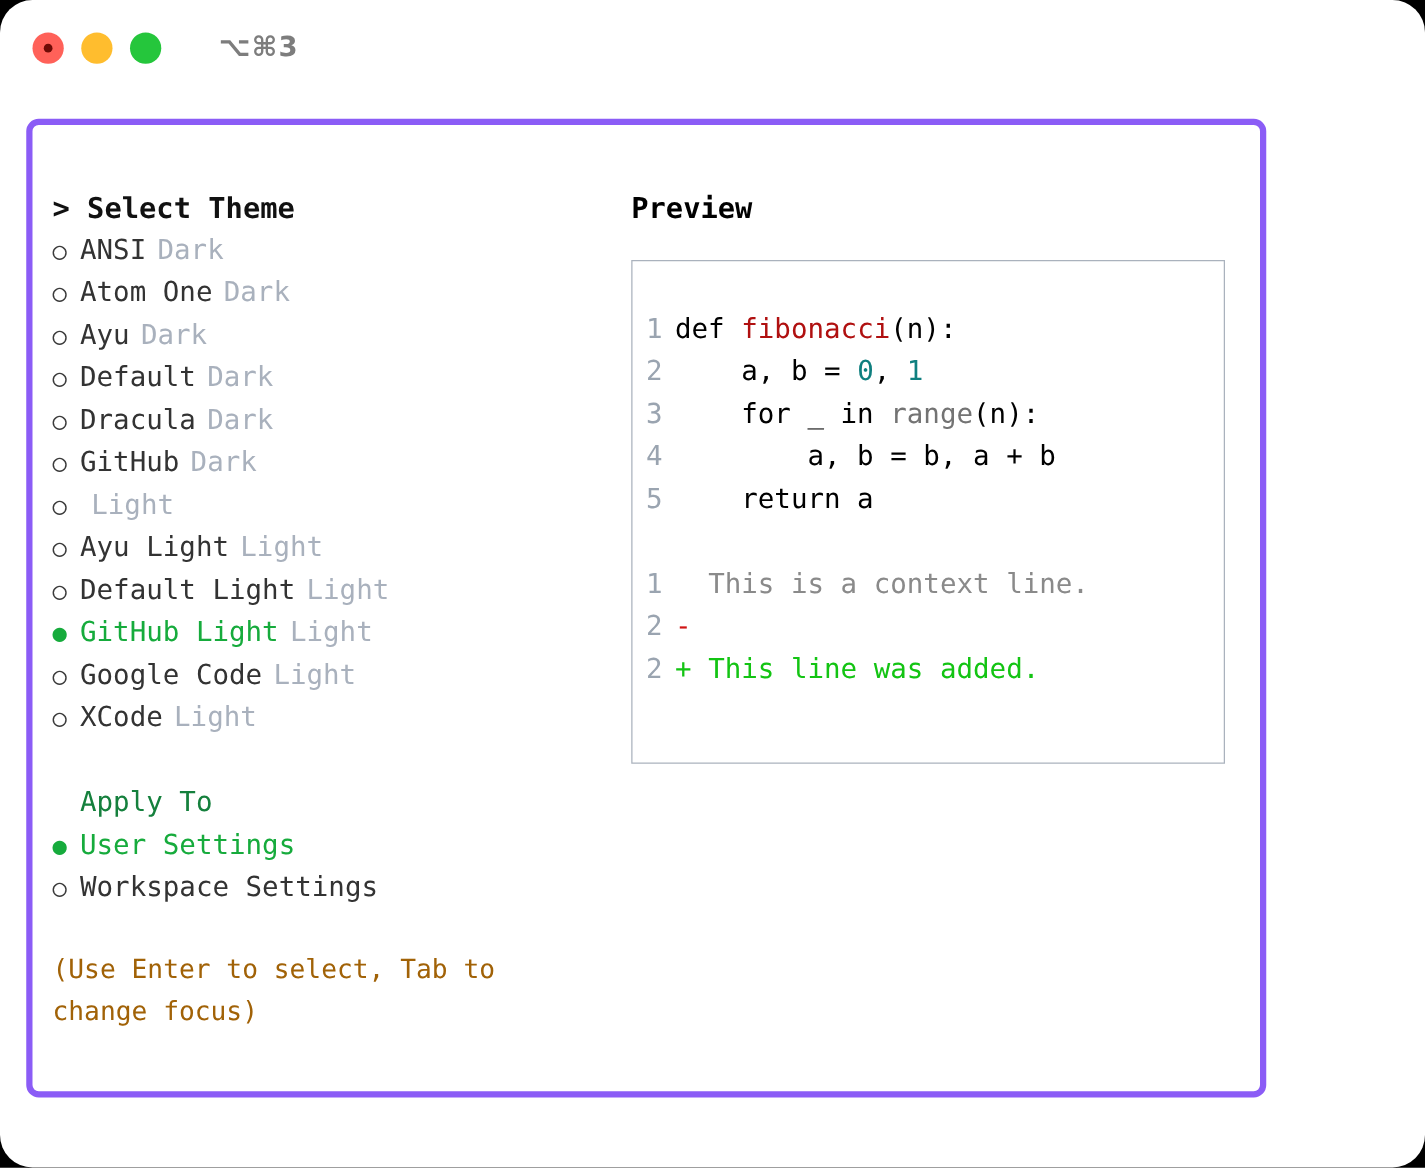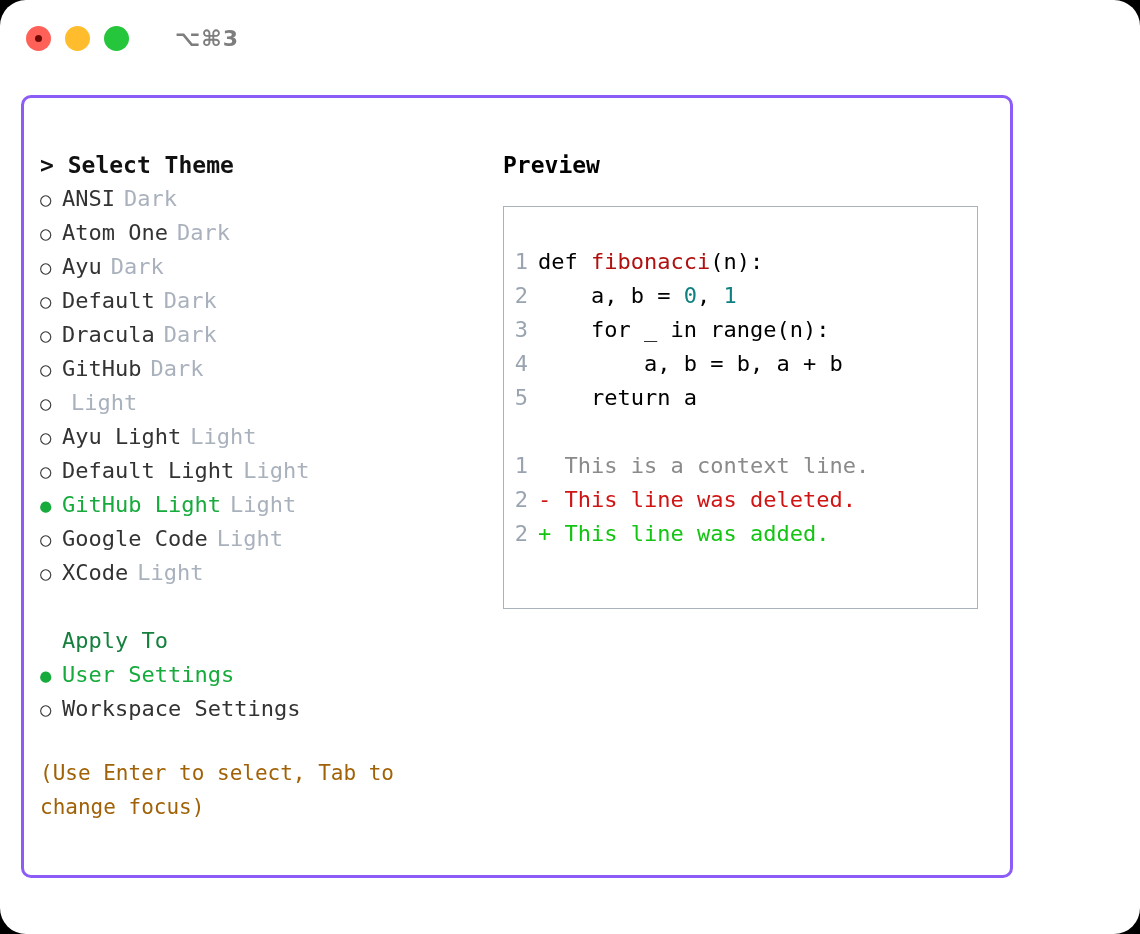--- a/index.html
+++ b/index.html
@@ -69,21 +69,21 @@
     letter-spacing: 1px;
   }
 
   
   .panel {
     position: absolute;
     left: 21px;
     top: 95px;
     width: 992px;
     height: 783px;
-    border: 3px solid #8b5cf6;
+    border: 5px solid #8b5cf6;
     border-radius: 10px;
     box-sizing: border-box;
     background: #ffffff;
     padding-left: 26px;
   }
 
   .columns {
     position: absolute;
     left: 0; top: 0;
     width: 100%; height: 100%;
@@ -181,21 +181,21 @@
     width: 34px;
     flex: 0 0 34px;
     text-align: right;
     color: #9aa4b0;
     padding-right: 10px;
     box-sizing: border-box;
   }
   .code-text { color: #000000; }
   .tok-fn   { color: #b01010; }
   .tok-num  { color: #0f7f7f; }
-  .tok-call { color: #000000; }
+  .tok-call { color: #737373; }
   .blank-line { height: 34px; }
   .diff-ctx { color: #8a8a8a; }
   .diff-del { color: #d01414; }
   .diff-add { color: #13c413; }
 </style>
 </head>
 <body>
 
 <div class="window">
 
@@ -245,21 +245,21 @@
           <div id="code-block">
               <div class="code-line"><span class="ln">1</span><span><span class="code-text">def </span><span class="tok-fn">fibonacci</span><span class="code-text">(n):</span></span></div>
               <div class="code-line"><span class="ln">2</span><span><span class="code-text">    a, b = </span><span class="tok-num">0</span><span class="code-text">, </span><span class="tok-num">1</span></span></div>
               <div class="code-line"><span class="ln">3</span><span><span class="code-text">    for _ in </span><span class="tok-call">range</span><span class="code-text">(n):</span></span></div>
               <div class="code-line"><span class="ln">4</span><span><span class="code-text">        a, b = b, a + b</span></span></div>
               <div class="code-line"><span class="ln">5</span><span><span class="code-text">    return a</span></span></div>
             </div>
           <div class="blank-line"></div>
           <div id="diff-block">
               <div class="code-line"><span class="ln">1</span><span class="diff-ctx">  </span><span class="diff-ctx">This is a context line.</span></div>
-              <div class="code-line"><span class="ln">2</span><span class="diff-del">- </span><span class="diff-del">This line was deleted.</span></div>
+              <div class="code-line"><span class="ln">2</span><span class="diff-del">- </span></div>
               <div class="code-line"><span class="ln">2</span><span class="diff-add">+ </span><span class="diff-add">This line was added.</span></div>
             </div>
         </div>
       </div>
 
     </div>
   </div>
 </div>
 
 </body></html>

